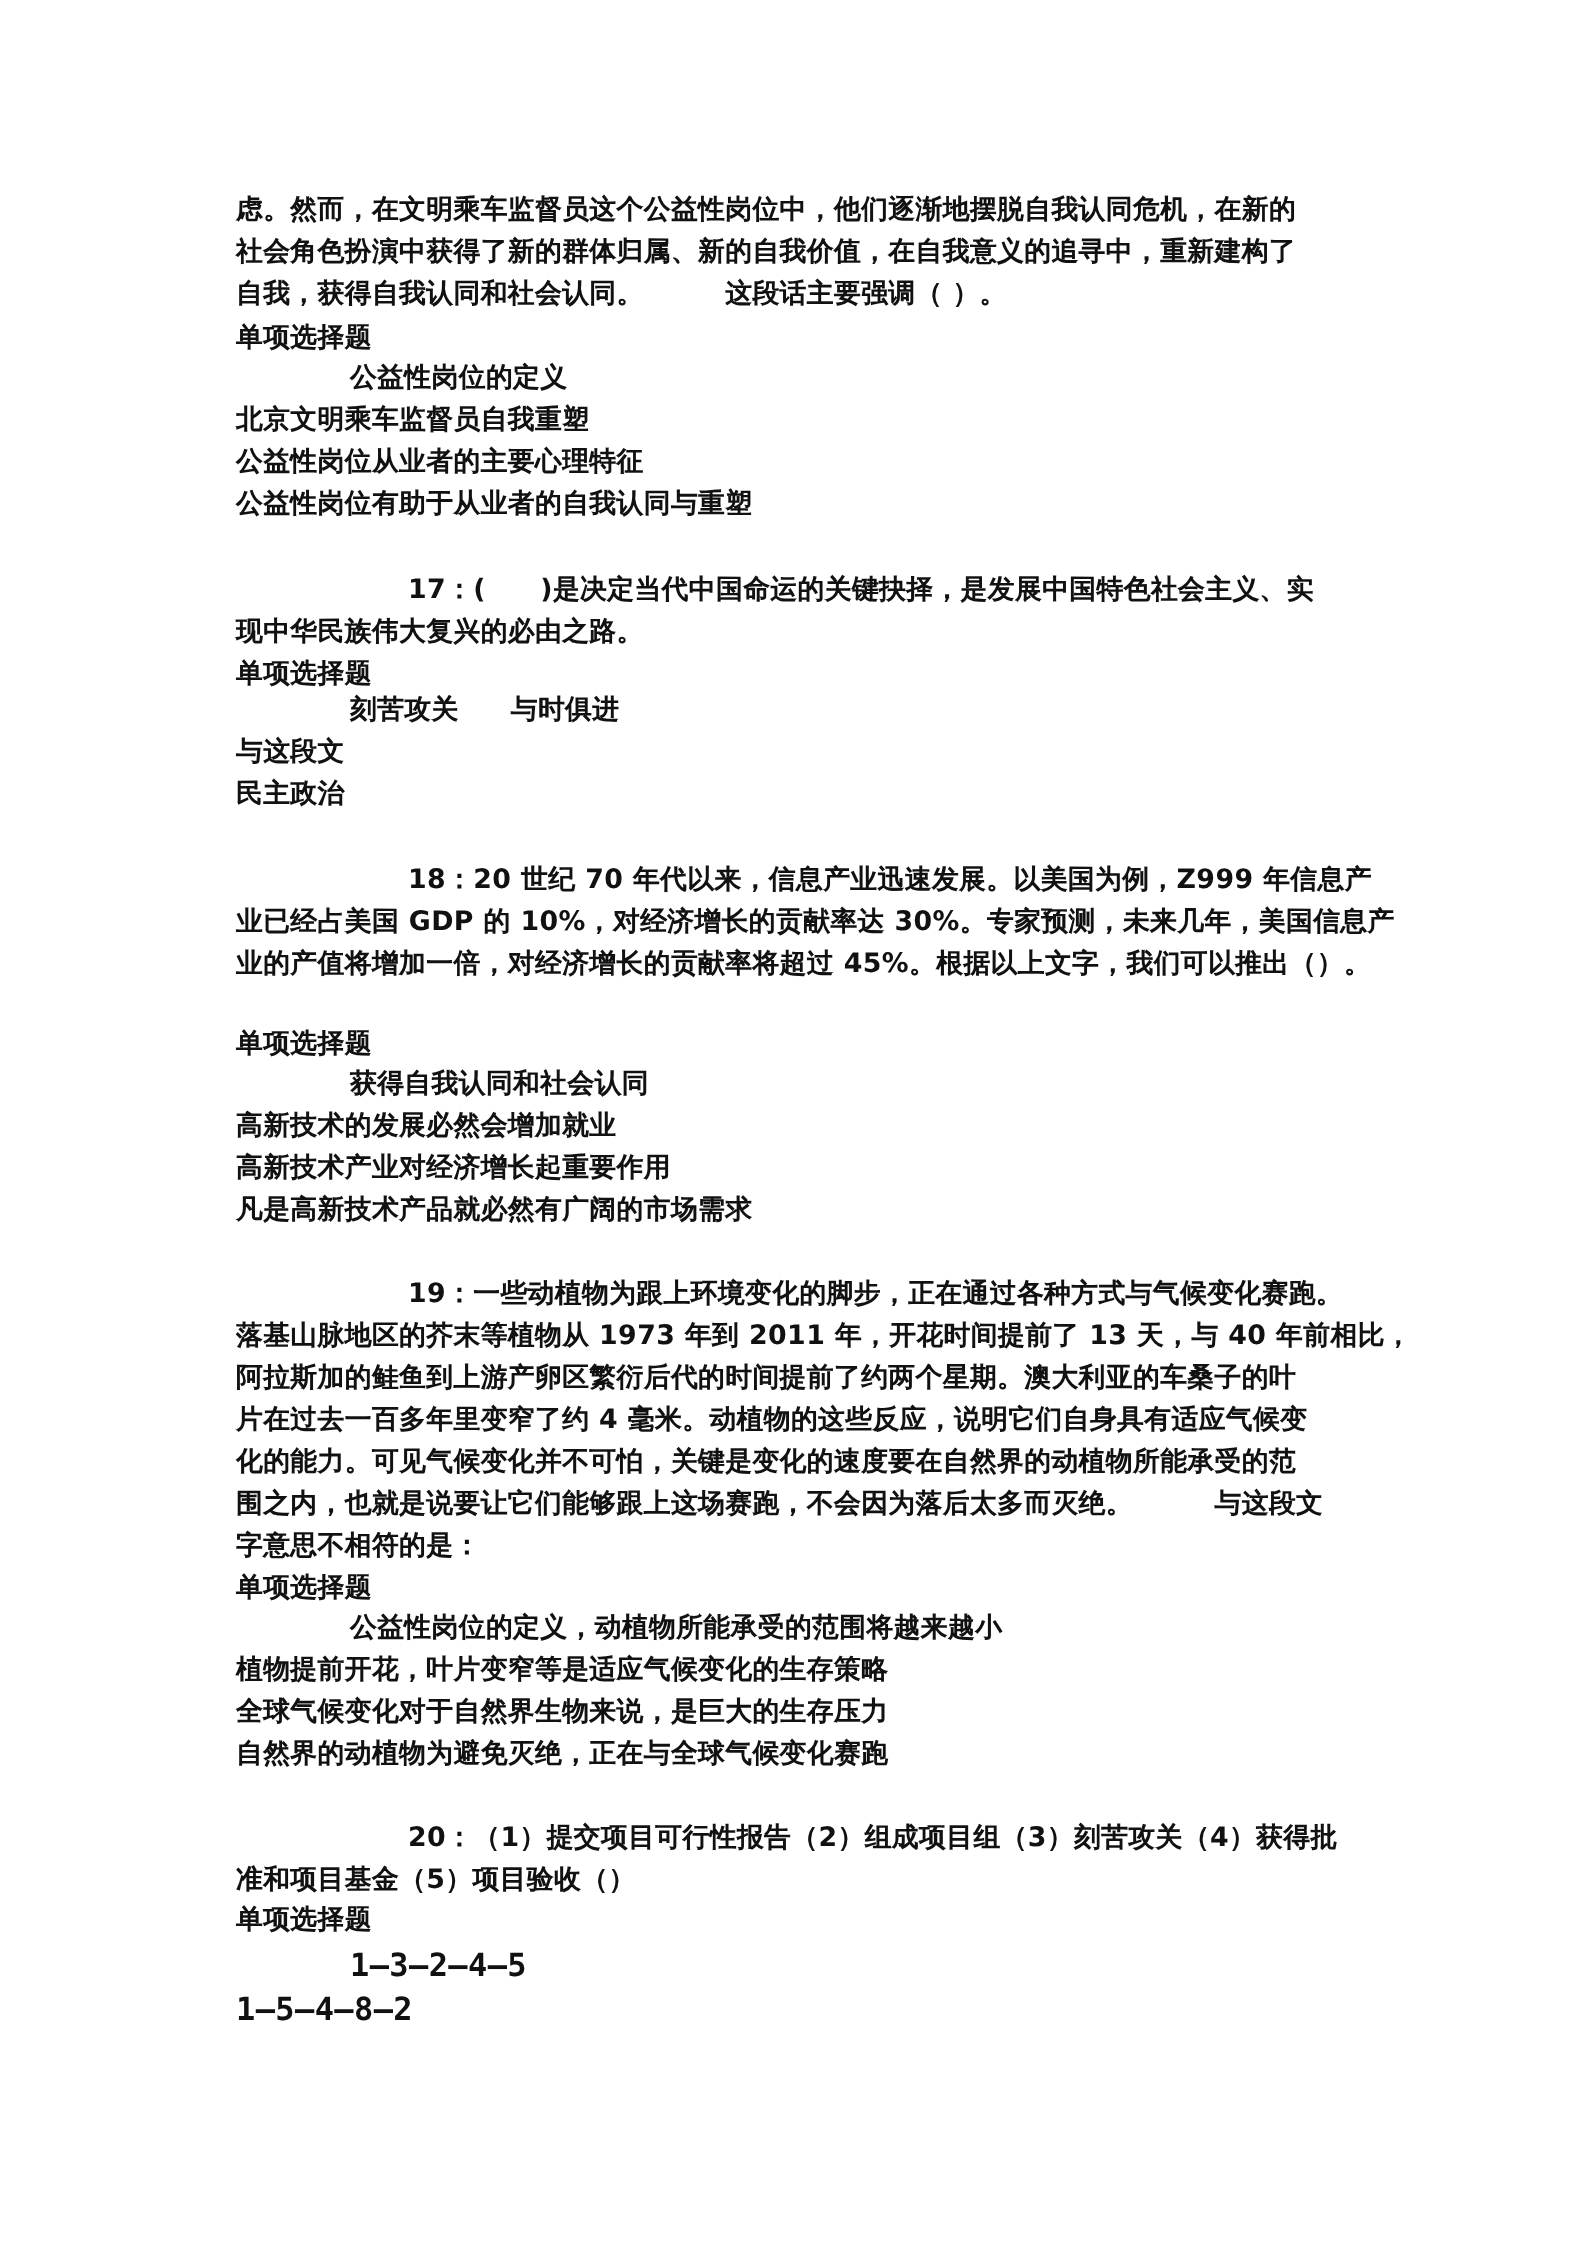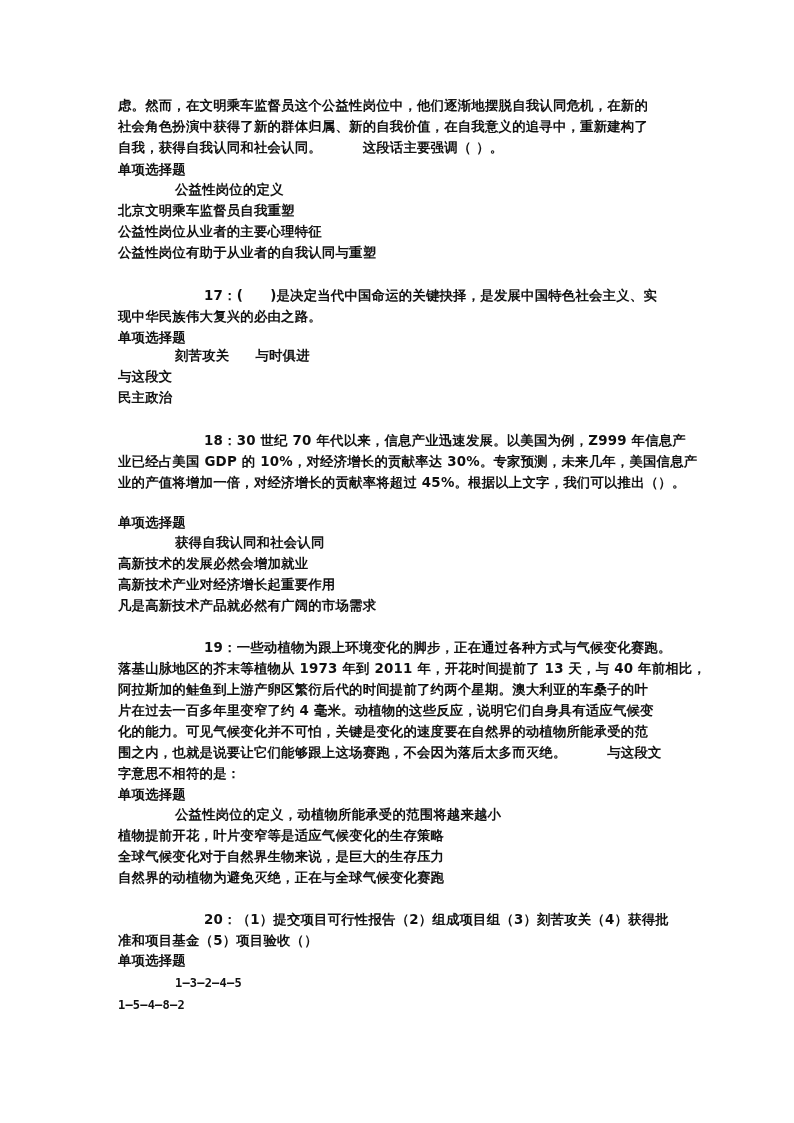--- a/index.html
+++ b/index.html
@@ -1,21 +1,21 @@
 <!DOCTYPE html>
 <html><head>
 <meta charset="utf-8">
 <style>
   html, body { margin: 0; padding: 0; background: #ffffff; }
   body { width: 794px; height: 1123px; position: relative; overflow: hidden;
          font-family: "DejaVu Sans", "Liberation Sans", sans-serif; color: #111111; }
   .ln { position: absolute; left: 118px; font-size: 13.4px; line-height: 18px; white-space: nowrap; letter-spacing: 0.2px; font-weight: bold; }
   .ind { left: 175px; }
   .num { left: 204px; }
-  .mono { font-family: "DejaVu Sans Mono", "Liberation Mono", monospace; font-size: 12px; }
+  .mono { font-family: "DejaVu Sans Mono", "Liberation Mono", monospace; font-size: 16px; }
   .gap { display: inline-block; width: 26px; }
 </style>
 </head>
 <body>
 
 <div>
   <div class="ln" style="top:97px">虑。然而，在文明乘车监督员这个公益性岗位中，他们逐渐地摆脱自我认同危机，在新的</div>
   <div class="ln" style="top:118px">社会角色扮演中获得了新的群体归属、新的自我价值，在自我意义的追寻中，重新建构了</div>
   <div class="ln" style="top:139px">自我，获得自我认同和社会认同。　　　这段话主要强调（  ）。</div>
   <div class="ln" style="top:161px">单项选择题</div>
@@ -30,21 +30,21 @@
   <div class="ln" style="top:308px">现中华民族伟大复兴的必由之路。</div>
   <div class="ln" style="top:329px">单项选择题</div>
   <div class="ln ind" style="top:347px">
     <span>刻苦攻关</span><span class="gap"></span><span>与时俱进</span>
   </div>
   <div class="ln" style="top:368px">与这段文</div>
   <div class="ln" style="top:389px">民主政治</div>
 </div>
 
 <div>
-  <div class="ln num" style="top:432px">18：30 世纪 70 年代以来，信息产业迅速发展。以美国为例，Z999 年信息产</div>
+  <div class="ln num" style="top:432px">18：20 世纪 70 年代以来，信息产业迅速发展。以美国为例，Z999 年信息产</div>
   <div class="ln" style="top:453px">业已经占美国 GDP 的 10%，对经济增长的贡献率达 30%。专家预测，未来几年，美国信息产</div>
   <div class="ln" style="top:474px">业的产值将增加一倍，对经济增长的贡献率将超过 45%。根据以上文字，我们可以推出（）。</div>
   <div class="ln" style="top:514px">单项选择题</div>
   <div class="ln ind" style="top:534px">获得自我认同和社会认同</div>
   <div class="ln" style="top:555px">高新技术的发展必然会增加就业</div>
   <div class="ln" style="top:576px">高新技术产业对经济增长起重要作用</div>
   <div class="ln" style="top:597px">凡是高新技术产品就必然有广阔的市场需求</div>
 </div>
 
 <div>

